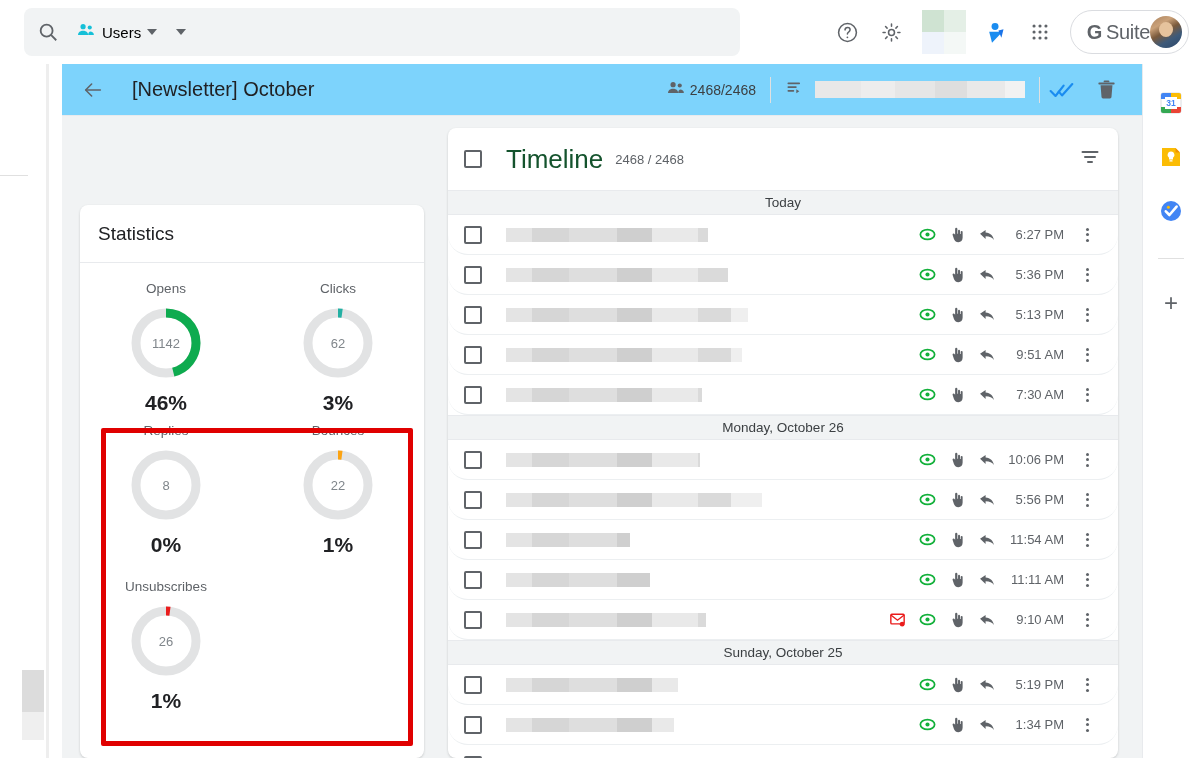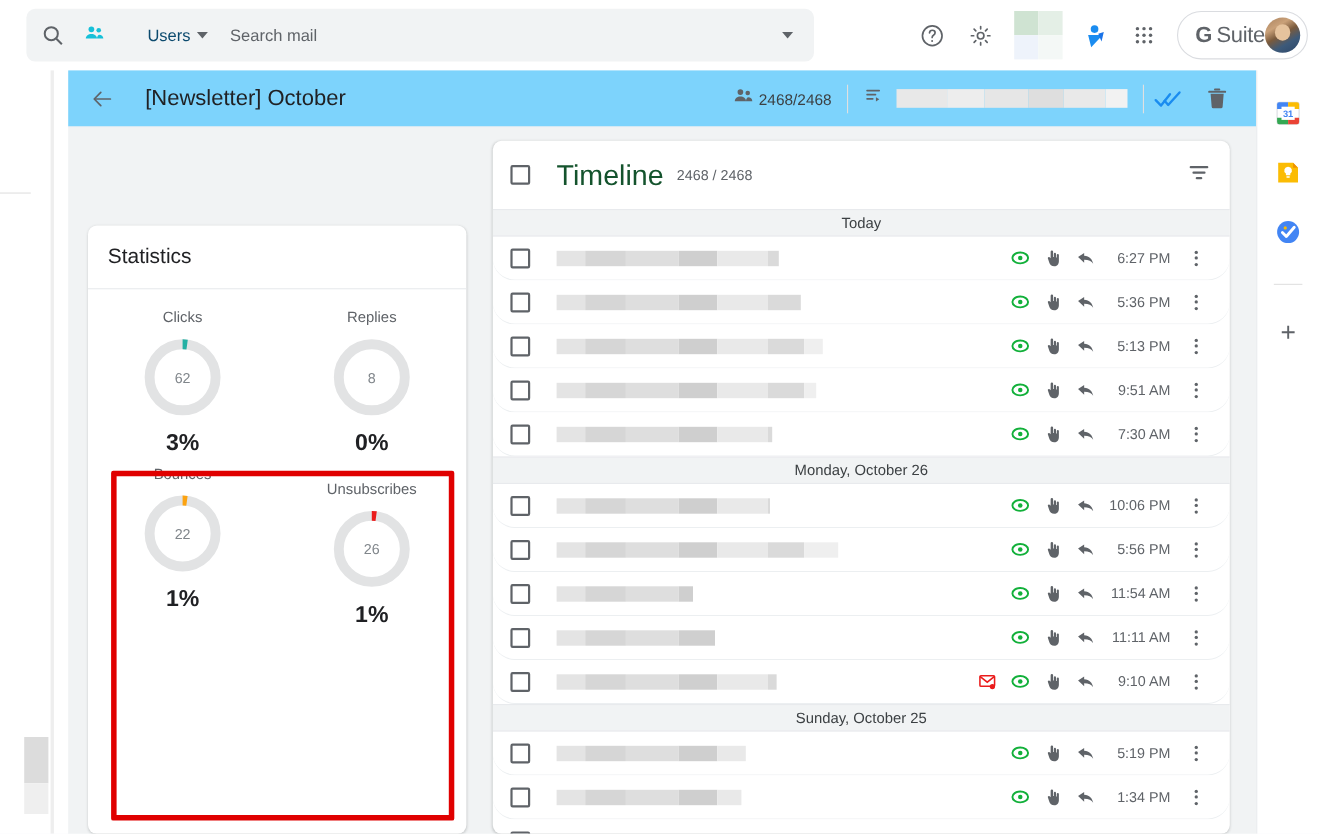--- a/index.html
+++ b/index.html
@@ -15,21 +15,21 @@
   .topbar {
     position: absolute; top: 0; left: 0; width: 1199px; height: 64px;
     background: #ffffff; display: flex; align-items: center;
   }
   .search-shell {
     position: absolute; left: 24px; top: 8px; width: 716px; height: 48px;
     background: #f1f3f4; border-radius: 8px; display: flex; align-items: center;
   }
   .search-icon-btn { width: 48px; height: 48px; display: flex; align-items: center; justify-content: center; }
   .users-chip { display: flex; align-items: center; gap: 6px; padding-left: 4px; }
-  .users-chip .ulabel { font-size: 15px; color: #0c4a6e; margin-left: 32px; }
+  .users-chip .ulabel { font-size: 15px; color: #000000; }
   .caret-down {
     width: 0; height: 0; border-left: 5px solid transparent;
     border-right: 5px solid transparent; border-top: 6px solid #5f6368;
   }
   .search-input {
     flex: 1; border: 0; outline: none; background: transparent;
     font-size: 15px; color: #3c4043; margin-left: 20px;
   }
   .search-input::placeholder { color: #5f6368; }
   .search-opts { width: 48px; height: 48px; display: flex; align-items: center; justify-content: center; }
@@ -164,21 +164,20 @@
           <svg width="20" height="20" viewBox="0 0 24 24" fill="#16c0d8">
             <circle cx="8.5" cy="8" r="3.1"></circle>
               <circle cx="16.5" cy="9" r="2.5"></circle>
             <path d="M2.4 18c0-3.1 2.7-5 6.1-5s6.1 1.9 6.1 5z"></path>
             <path d="M14.6 18c0-2.2 .9-3.6 2.3-4.2 2.6 0 4.6 1.5 4.6 4.2z"></path>
           </svg>
         </span>
         <span class="ulabel">Users</span>
         <span class="caret-down"></span>
       </div>
-      <input class="search-input" value="" placeholder="Search mail" style="">
       <div class="search-opts">
         <span class="caret-down"></span>
       </div>
     </div>
 
     <div class="top-right">
       <div class="ticon">
         <svg width="23" height="23" viewBox="0 0 24 24" fill="none" stroke="#5f6368" stroke-width="1.6">
           <circle cx="12" cy="12" r="9.3"></circle>
           <path d="M9.4 9.3c.1-1.6 1.3-2.5 2.7-2.5 1.5 0 2.6 1 2.6 2.3 0 1.1-.6 1.7-1.6 2.4-.9.6-1.2 1.1-1.2 2.1" stroke-linecap="round"></path>
@@ -291,20 +290,31 @@
   <div class="head-rule"></div>
 
   <div class="main-area"></div>
 
 
   <div class="card stats-card">
     <div class="stats-head">
       <div class="stats-title">Statistics</div>
     </div>
     <div class="metric-grid" id="metric-grid">
+        <div class="metric">
+          <div class="metric-label">Opens</div>
+     <div class="donut">
+       <svg width="74" height="74" viewBox="0 0 74 74">
+            <circle cx="37" cy="37" r="30" fill="none" stroke="#e2e3e4" stroke-width="9"></circle>
+            <circle cx="37" cy="37" r="30" fill="none" stroke="#0eab4f" stroke-width="9" stroke-dasharray="86.70795723907828 101.78760197630929" stroke-linecap="butt"></circle>
+          </svg>
+       <div class="donut-val">1142</div>
+     </div>
+     <div class="metric-pct">46%</div>
+        </div>
         <div class="metric">
           <div class="metric-label">Clicks</div>
      <div class="donut">
        <svg width="74" height="74" viewBox="0 0 74 74">
             <circle cx="37" cy="37" r="30" fill="none" stroke="#e2e3e4" stroke-width="9"></circle>
             <circle cx="37" cy="37" r="30" fill="none" stroke="#23b0a3" stroke-width="9" stroke-dasharray="4.146902302738527 184.34865691264903" stroke-linecap="butt"></circle>
           </svg>
        <div class="donut-val">62</div>
      </div>
      <div class="metric-pct">3%</div>

